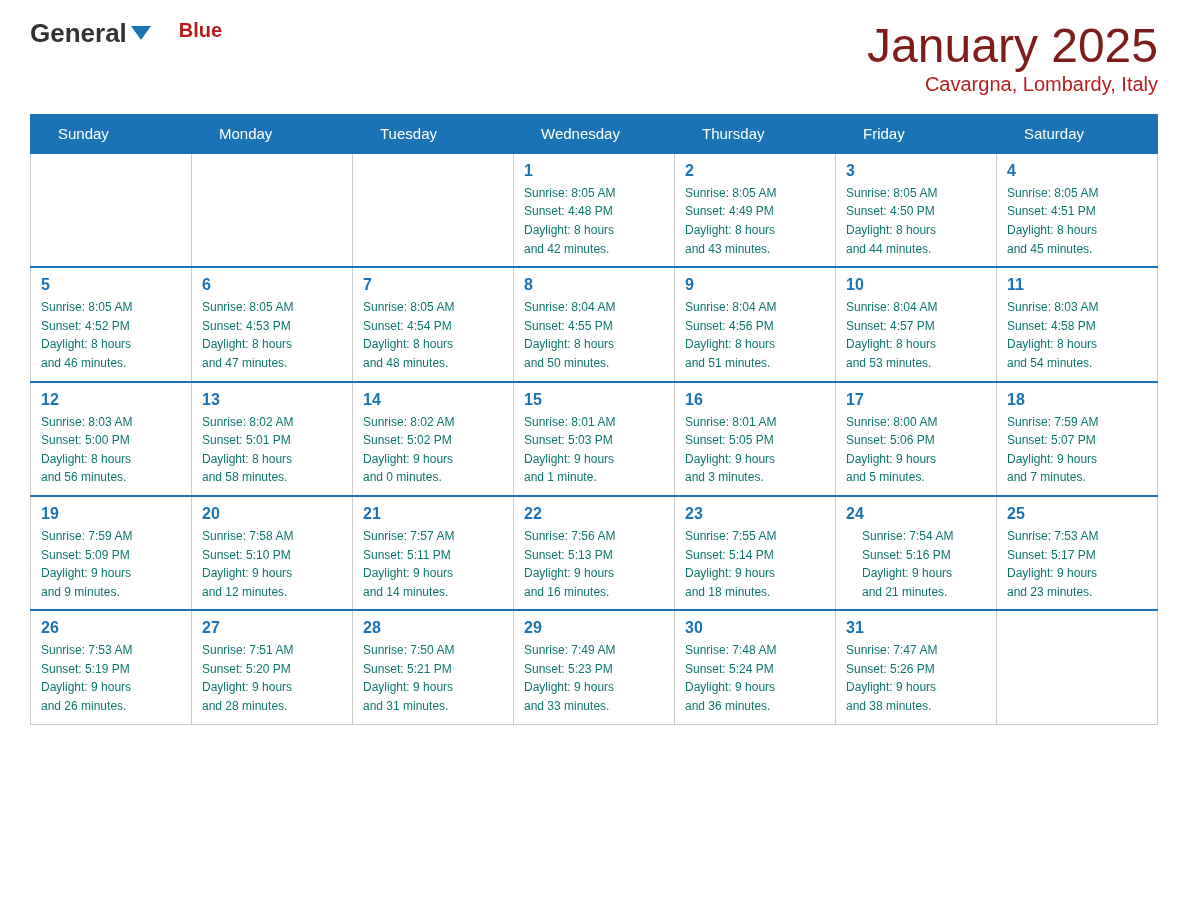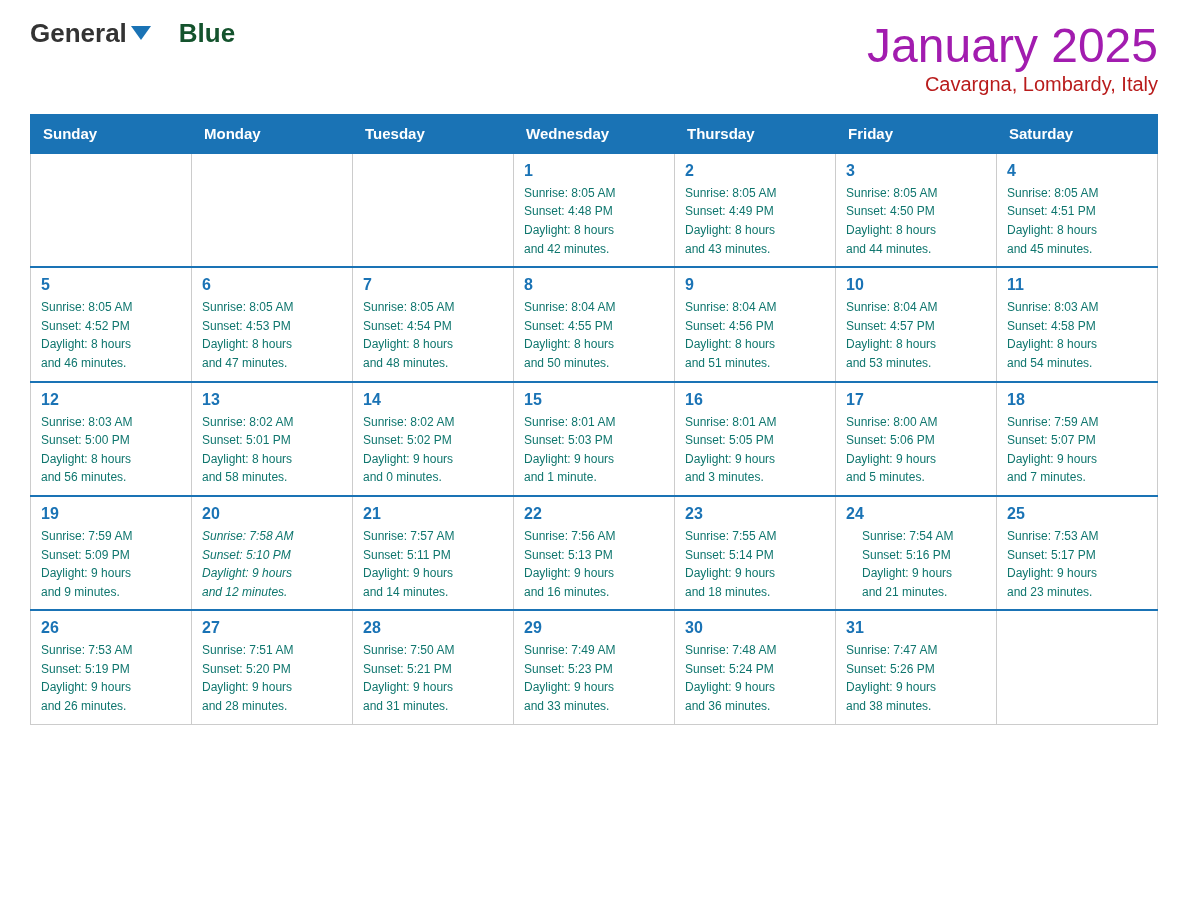--- a/index.html
+++ b/index.html
@@ -25,23 +25,23 @@
     .logo-general {
       font-size: 26px;
       font-weight: bold;
       color: #333;
       line-height: 1;
     }
     .logo-general span {
       color: #1a73b5;
     }
     .logo-blue {
-      font-size: 26px;
+      font-size: 20px;
       font-weight: bold;
-      color: #14532d;
+      color: #b91c1c;
       margin-left: 28px;
       line-height: 1;
       text-align: center;
     }
     .logo-triangle {
       display: inline-block;
       width: 0;
       height: 0;
       border-left: 10px solid transparent;
       border-right: 10px solid transparent;
@@ -50,39 +50,39 @@
       vertical-align: middle;
       position: relative;
       top: -2px;
     }
     .title-block {
       text-align: right;
     }
     .title-block h1 {
       font-size: 48px;
       font-weight: normal;
-      color: #a21caf;
+      color: #7f1d1d;
       line-height: 1.1;
     }
     .title-block h2 {
       font-size: 20px;
       font-weight: normal;
       color: #b91c1c;
     }
     .calendar {
       width: 100%;
       border-collapse: collapse;
     }
     .calendar thead th {
       background-color: #1a73b5;
       color: #fff;
-      padding: 10px 12px;
+      padding: 10px 27px;
       text-align: left;
       font-size: 15px;
-      font-weight: bold;
+      font-weight: normal;
       border: 1px solid #1a73b5;
     }
     .calendar tbody td {
       border: 1px solid #bbb;
       vertical-align: top;
       padding: 8px 10px;
       width: 14.28%;
       min-height: 110px;
       height: 110px;
     }
@@ -286,21 +286,21 @@
       <tr>
         <td>
           <span class="day-number">19</span>
           <div class="day-info" style="white-space: pre-line;">Sunrise: 7:59 AM
 Sunset: 5:09 PM
 Daylight: 9 hours
 and 9 minutes.</div>
         </td>
         <td>
           <span class="day-number">20</span>
-          <div class="day-info" style="white-space: pre-line; font-style: italic;">Sunrise: 7:58 AM
+          <div class="day-info" style="white-space: pre-line;">Sunrise: 7:58 AM
 Sunset: 5:10 PM
 Daylight: 9 hours
 and 12 minutes.</div>
         </td>
         <td>
           <span class="day-number">21</span>
           <div class="day-info" style="white-space: pre-line;">Sunrise: 7:57 AM
 Sunset: 5:11 PM
 Daylight: 9 hours
 and 14 minutes.</div>

